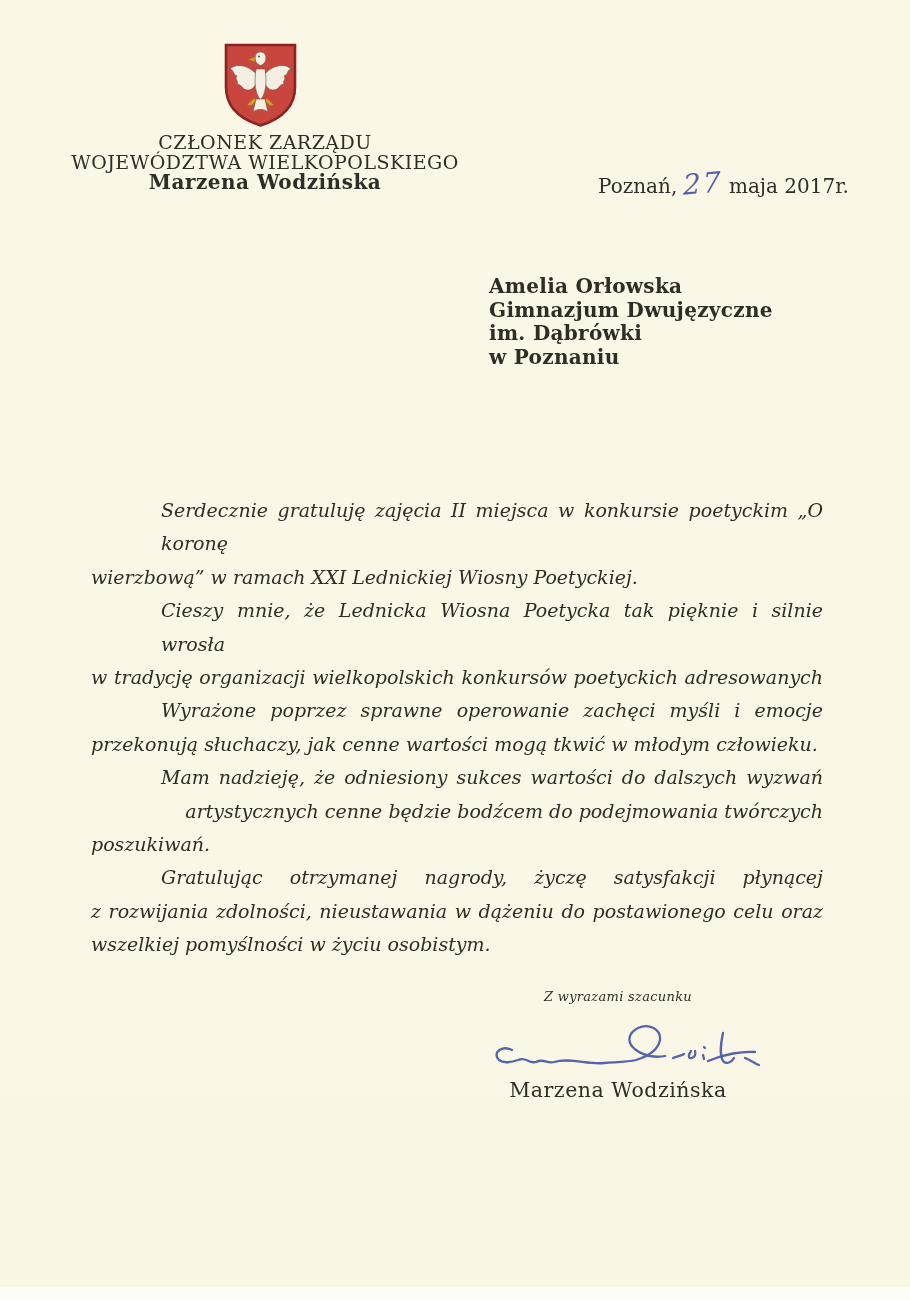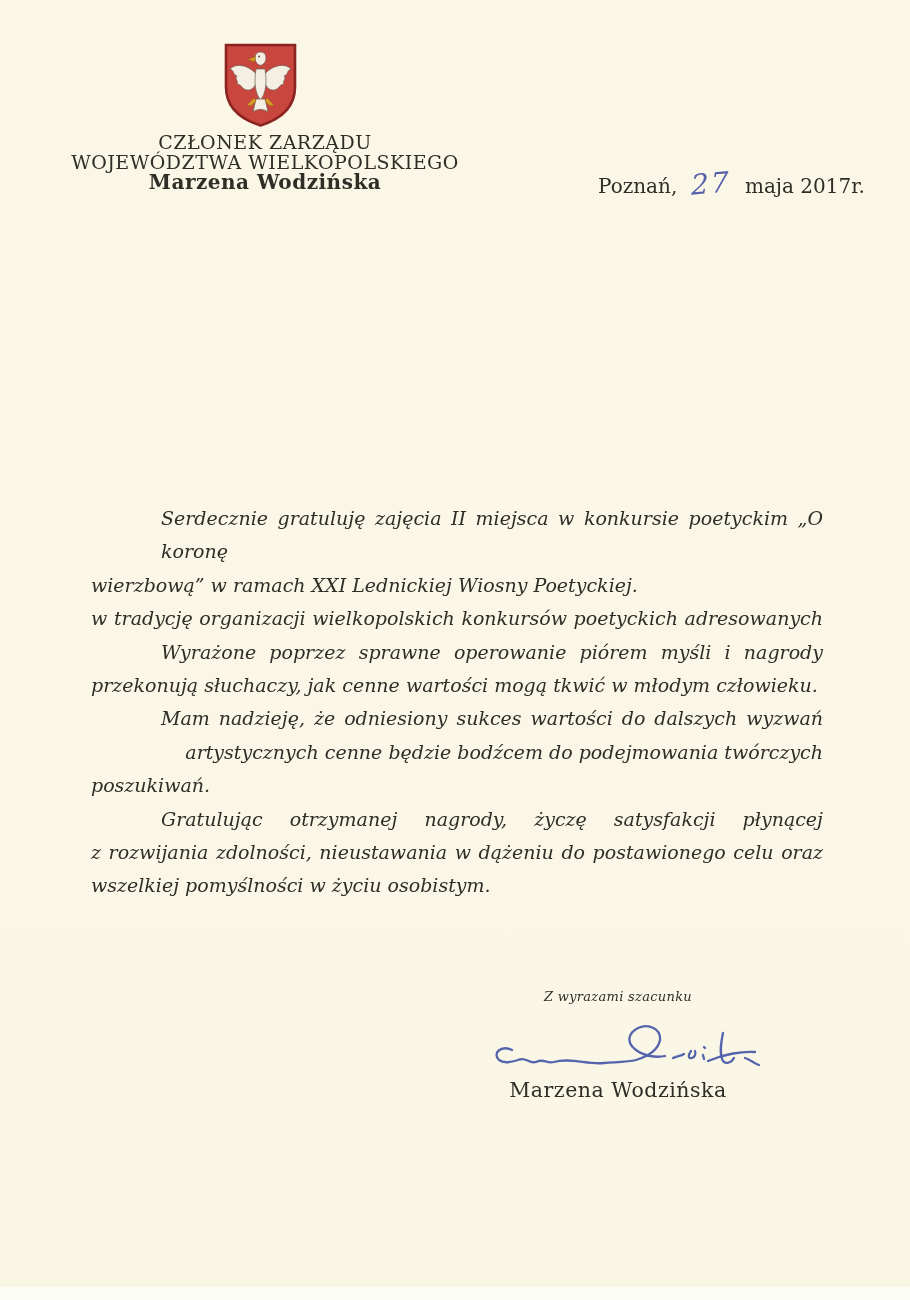--- a/index.html
+++ b/index.html
@@ -19,42 +19,42 @@
   .coa{position:absolute;left:222px;top:41px;width:77px;height:88px;}
   .header-block{
     position:absolute;left:35px;top:132px;width:460px;
     text-align:center;
   }
   .office-line{font-size:19px;line-height:20px;letter-spacing:0.5px;white-space:nowrap;}
   .official-name{font-size:20px;line-height:21px;font-weight:bold;letter-spacing:0.5px;}
   
   .dateline{
     position:absolute;left:598px;top:174px;
-    display:flex;align-items:baseline;gap:14px;
+    display:flex;align-items:baseline;gap:6px;
     font-size:20px;white-space:nowrap;justify-content:space-between;
   }
   .hand-day{
     color:#5560ab;
     font-size:28px;
     font-style:italic;
     display:inline-block;
     transform:rotate(-5deg) skewX(-4deg);
     letter-spacing:2px;
     line-height:20px;
   }
   
   .recipient{
     position:absolute;left:489px;top:275px;
     font-weight:bold;font-size:20px;line-height:23.5px;
     letter-spacing:0.3px;
   }
   
   .body-text{
     position:absolute;left:91px;top:494px;width:732px;
-    font-style:italic;font-size:19px;line-height:33.4px;margin-top:8px;
+    font-style:italic;font-size:19px;line-height:33.4px;
   }
   .line{white-space:nowrap;}
   .line.justify{white-space:normal;text-align:justify;text-align-last:justify;}
   .line.indent{padding-left:70px;}
   .line.last{white-space:normal;text-align:right;text-align-last:left;}
   
   .closing{
     position:absolute;left:437px;top:986px;width:362px;
     text-align:center;
   }
@@ -98,26 +98,33 @@
     <div class="office-line">WOJEWÓDZTWA WIELKOPOLSKIEGO</div>
     <div class="official-name">Marzena Wodzińska</div>
   </div>
 
   <div class="dateline">
     <span>Poznań,</span>
     <span class="hand-day">27</span>
     <span>maja 2017r.</span>
   </div>
 
+  <div class="recipient">
+    <div>Amelia Orłowska</div>
+    <div>Gimnazjum Dwujęzyczne</div>
+    <div>im. Dąbrówki</div>
+    <div>w Poznaniu</div>
+  </div>
 
   <div class="body-text">
     <div class="line justify indent">Serdecznie gratuluję zajęcia II miejsca w konkursie poetyckim „O koronę</div>
     <div class="line last">wierzbową” w ramach XXI Lednickiej Wiosny Poetyckiej.</div>
+    <div class="line justify indent">Cieszy mnie, że Lednicka Wiosna Poetycka tak pięknie i silnie wrosła</div>
     <div class="line justify">w tradycję organizacji wielkopolskich konkursów poetyckich adresowanych</div>
-    <div class="line justify indent">Wyrażone poprzez sprawne operowanie piórem myśli i nagrody</div>
+    <div class="line justify indent">Wyrażone poprzez sprawne operowanie zachęci myśli i emocje</div>
     <div class="line last">przekonują słuchaczy, jak cenne wartości mogą tkwić w młodym człowieku.</div>
     <div class="line justify indent">Mam nadzieję, że odniesiony sukces wartości do dalszych wyzwań</div>
     <div class="line last">artystycznych cenne będzie bodźcem do podejmowania twórczych poszukiwań.</div>
     <div class="line justify indent">Gratulując otrzymanej nagrody, życzę satysfakcji płynącej</div>
     <div class="line justify">z rozwijania zdolności, nieustawania w dążeniu do postawionego celu oraz</div>
     <div class="line last">wszelkiej pomyślności w życiu osobistym.</div>
   </div>
 
   <div class="closing">
     <span class="salutation">Z wyrazami szacunku</span>

